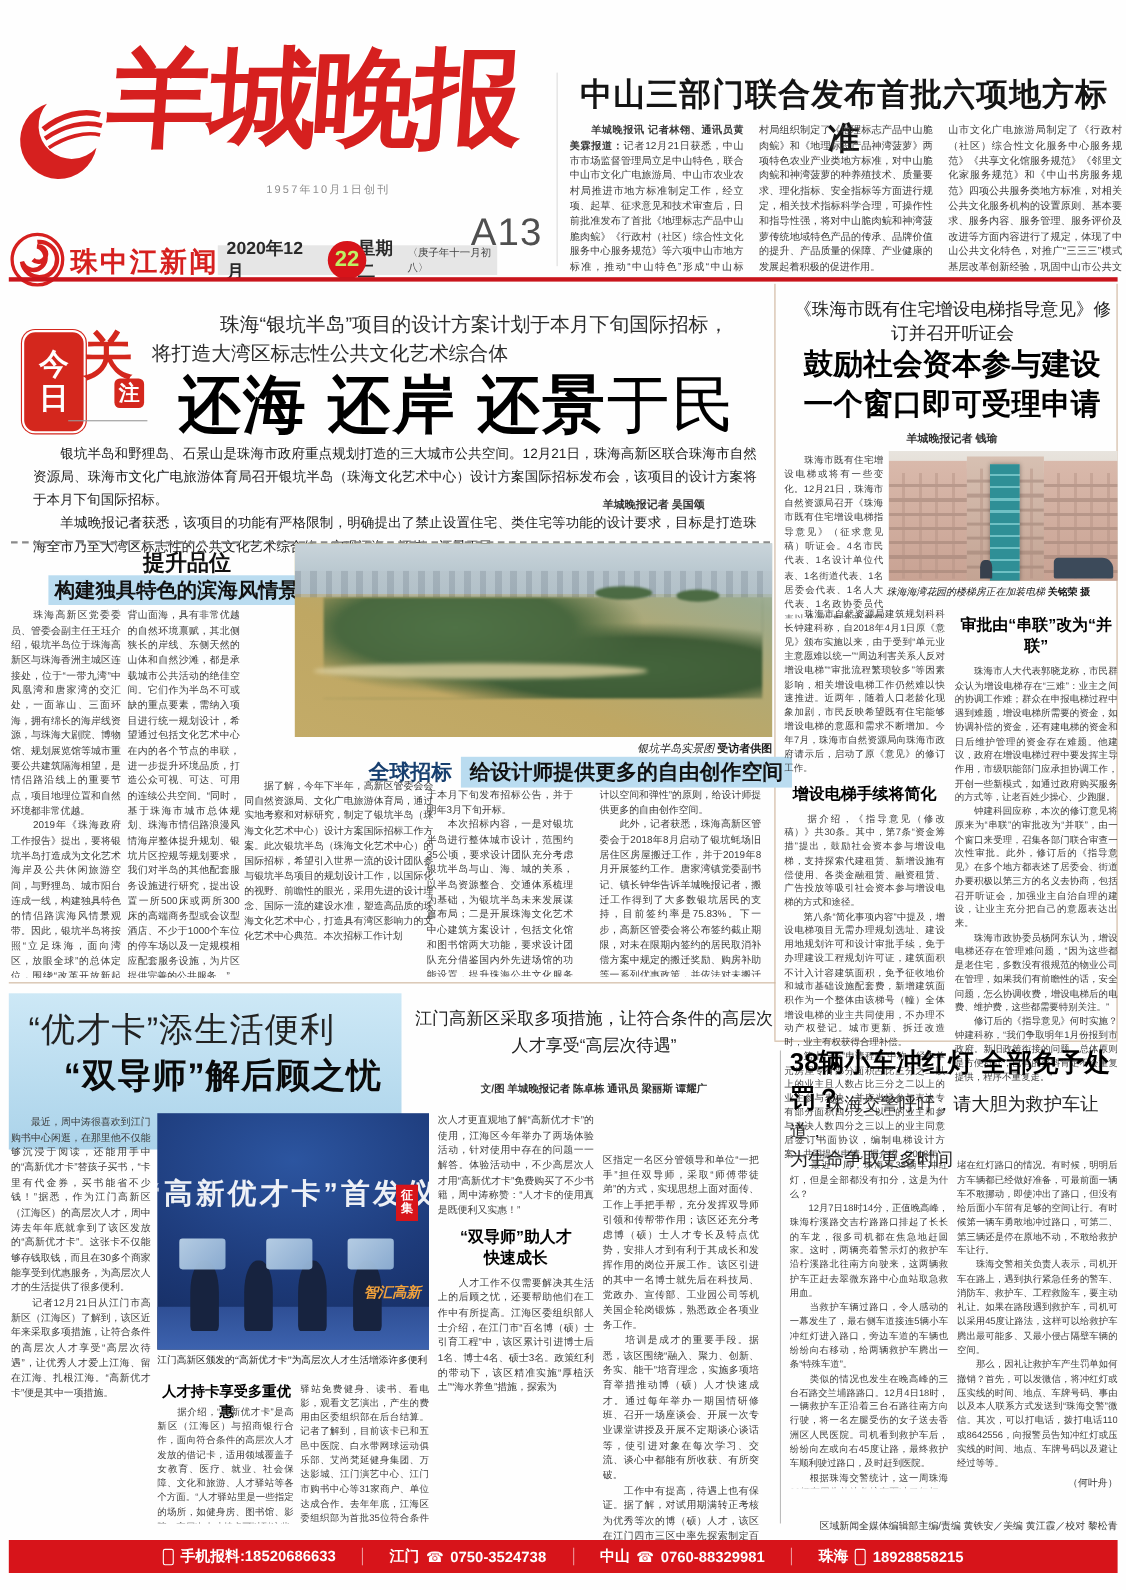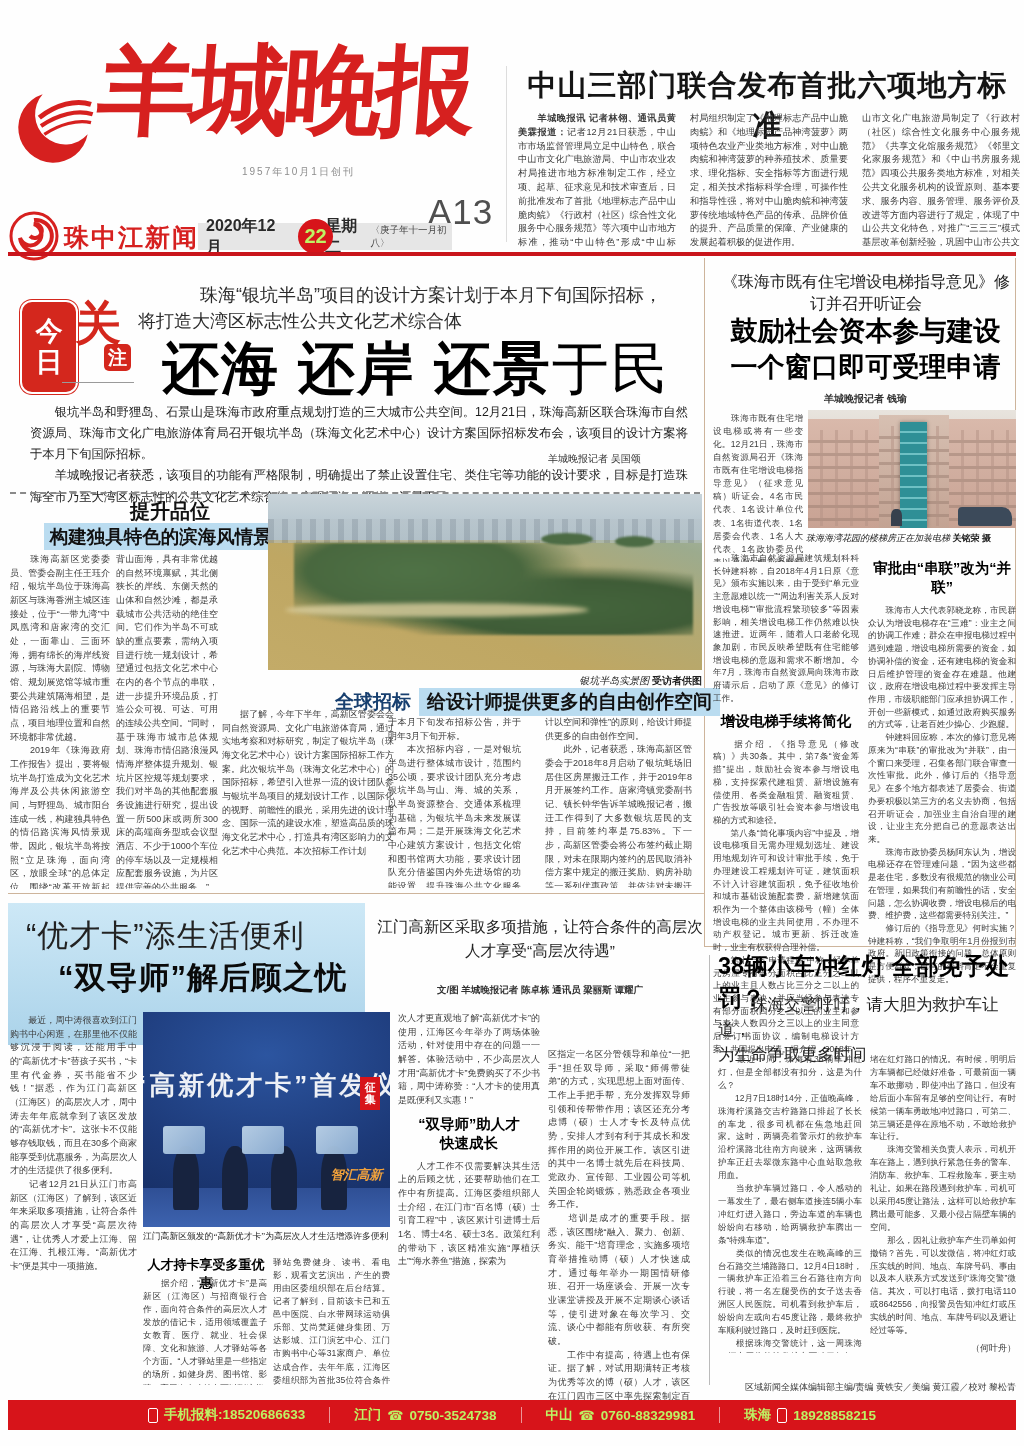--- a/index.html
+++ b/index.html
@@ -37,21 +37,21 @@
   .badge-zhu{position:absolute;left:84px;top:52px;width:27px;height:27px;background:#d4271d;border-radius:5px;
     color:#fff;font-size:19px;font-weight:bold;display:flex;align-items:center;justify-content:center;}
   .badge-line{position:absolute;left:42px;top:90px;width:72px;height:1px;background:#9a9a9a;}
   
   .kicker1{left:200px;top:283px;font-size:18px;color:#2c2c2c;}
   .kicker2{left:138px;top:309px;font-size:18px;color:#2c2c2c;}
   .feat-headline{left:162px;top:340px;width:560px;font-size:57px;color:#000;letter-spacing:2px;line-height:1;}
   .feat-headline .hs{font-weight:900;}
   .feat-headline .hl{font-weight:400;}
   .feat-lead{left:30px;top:402px;width:658px;font-size:12.3px;line-height:1.72;color:#1c1c1c;text-align:justify;white-space:pre-line;}
-  .feat-byline{left:548px;top:452px;width:150px;font-size:10px;font-weight:normal;color:#333;}
+  .feat-byline{left:548px;top:452px;width:150px;font-size:10px;font-weight:bold;color:#333;}
   .dotted{left:10px;top:492px;width:690px;border-top:2px dashed #8a8a8a;height:0;}
   
   .sec1-title{left:10px;top:498px;width:320px;text-align:center;font-size:20px;font-weight:900;color:#111;}
   .sec1-sub-wrap{left:10px;top:523px;width:320px;text-align:center;}
   .sec1-sub{display:inline-block;background:#badcf0;padding:1px 6px;font-size:18.5px;font-weight:900;color:#111;}
   .sec1-col1{left:10px;top:553px;width:100px;height:336px;}
   .sec1-col2{left:116px;top:553px;width:102px;height:336px;}
   
   .photo-aerial{left:268px;top:494px;width:434px;height:176px;overflow:hidden;
     background:linear-gradient(200deg,#aebbb4 0%,#9cab8e 18%,#b2a973 40%,#bfa763 65%,#c3ab68 100%);}
@@ -123,21 +123,21 @@
   
   .tr-headline{left:718px;top:950px;width:300px;font-size:23.5px;font-weight:900;color:#000;}
   .tr-subhead{left:718px;top:992px;width:300px;font-size:16.5px;color:#1f1f1f;line-height:1.5;white-space:pre-line;}
   .tr-col1{left:718px;top:1053px;width:144px;height:300px;}
   .tr-col2{left:870px;top:1053px;width:146px;height:285px;}
   .tr-col1 .bt,.tr-col2 .bt,.tr-col1,.tr-col2{font-size:8.5px;}
   .tr-tail{left:870px;top:1342px;width:146px;text-align:right;font-size:9px;color:#333;}
   .credits{left:560px;top:1381px;width:456px;text-align:right;font-size:9px;color:#3a3a3a;}
   
   .footer-bar{left:8px;top:1400px;width:1008px;height:30px;background:#d7141a;display:flex;align-items:center;justify-content:center;}
-  .f-item{display:flex;align-items:center;gap:6px;color:#bef264;font-size:13.5px;font-weight:bold;padding:0 24px;}
+  .f-item{display:flex;align-items:center;gap:6px;color:#ffffff;font-size:13.5px;font-weight:bold;padding:0 24px;}
   .f-sep{width:1px;height:16px;background:rgba(255,255,255,.55);}
   .mob-icon{display:inline-block;width:8px;height:13px;border:1.5px solid #fff;border-radius:2px;}
   .tel-icon{font-size:13px;line-height:1;}
   .logo-svg{display:block;}
 </style>
 </head>
 <body>
 
 <div class="page">
 

